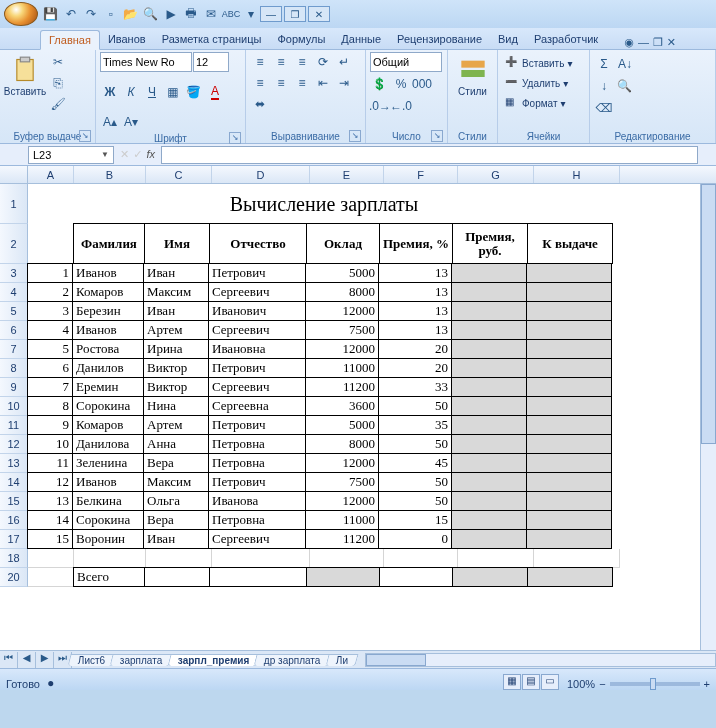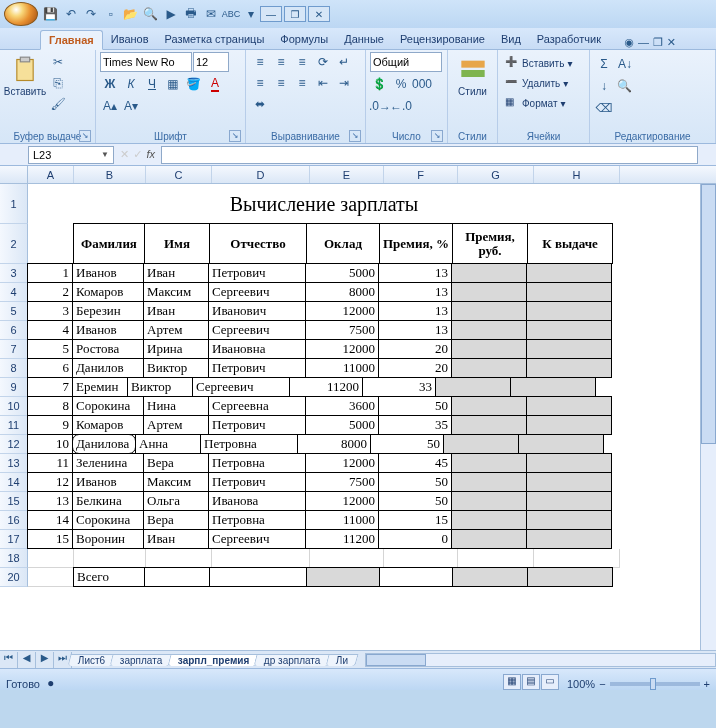--- a/index.html
+++ b/index.html
@@ -10,21 +10,21 @@
 .office-btn { width: 34px; height: 24px; background: radial-gradient(circle at 35% 30%,#fff 0,#f8d77a 25%,#e78f2f 55%,#9d4a12 100%); border-radius: 50%; border:1px solid #88591e; margin-right:4px; }
 .qat { display:flex; gap:2px; }
 .qat .q { width:18px; height:18px; display:flex; align-items:center; justify-content:center; color:#2a5a8a; font-size:12px; }
 .title-text { flex:1; text-align:center; color:#3a6ba5; font-size:12px; overflow:hidden; white-space:nowrap; }
 .winctl { display:flex; gap:2px; }
 .winctl div { width:22px; height:16px; border:1px solid #6f9bcd; background:#d6e6f7; display:flex; align-items:center; justify-content:center; font-size:10px; color:#2a5a8a; }
 
 
 .tabs { background:linear-gradient(#d8e8fb,#c8dcf5); height:22px; display:flex; align-items:flex-end; padding:0 40px 0 40px; gap:0; border-bottom:1px solid #9cb9dd; }
 .tab { padding:3px 8px; color:#1e3e70; font-size:11px; cursor:default; }
-.tab.active { background:#eaf2fc; border:1px solid #9cb9dd; border-bottom:1px solid #eaf2fc; border-radius:3px 3px 0 0; margin-bottom:-1px; font-weight:bold; color:#c05c1e; }
+.tab.active { background:#eaf2fc; border:1px solid #9cb9dd; border-bottom:1px solid #eaf2fc; border-radius:3px 3px 0 0; margin-bottom:-1px; font-weight:normal; color:#c05c1e; }
 .tabs .help { margin-left:auto; display:flex; gap:4px; color:#2a5a8a; font-size:11px; }
 
 
 .ribbon { background:linear-gradient(#eaf2fc,#d6e6f7); height:94px; display:flex; border-bottom:1px solid #9cb9dd; }
 .group { border-right:1px solid #b7cde9; padding:2px 4px 0 4px; display:flex; flex-direction:column; }
 .group-body { flex:1; display:flex; align-items:flex-start; gap:2px; }
 .group-label { text-align:center; color:#3a6ba5; font-size:10px; padding:1px 0; position:relative; }
 .group-label .dlg { position:absolute; right:0; bottom:1px; width:12px; height:12px; border:1px solid #89a8cf; font-size:8px; line-height:10px; color:#3a6ba5; }
 .bigbtn { width:42px; display:flex; flex-direction:column; align-items:center; gap:2px; padding-top:4px; }
 .bigbtn .ic { width:28px; height:28px; }
@@ -146,21 +146,21 @@
       <div class="stackcol">
         <div class="smbtn">✂</div>
         <div class="smbtn">⎘</div>
         <div class="smbtn">🖌</div>
       </div>
     </div>
     <div class="group-label"><span>Буфер выдаче</span><div class="dlg">↘</div></div>
   </div>
 
   <div class="group" style="width:150px">
-    <div class="group-body" style="flex-direction:column;gap:2px">
+    <div class="group-body" style="flex-direction:column;gap:10px">
       <div class="row">
         <input class="combo font" value="Times New Ro" style="">
         <input class="combo size" value="12" style="">
       </div>
       <div class="row">
         <div class="smbtn">
             <b>Ж</b>
           </div>
         <div class="smbtn">
             <i>К</i>
@@ -368,21 +368,21 @@
         <div class="cell bord" style="width: 66px;">Виктор</div>
         <div class="cell bord" style="width: 98px;">Петрович</div>
         <div class="cell bord num" style="width: 74px;">11000</div>
         <div class="cell bord num" style="width: 74px;">20</div>
         <div class="cell bord gray" style="width: 76px;"></div>
         <div class="cell bord gray" style="width: 86px;"></div>
       </div>
       <div class="row-g" style="height: 19px;">
         <div class="rh">9</div>
         <div class="cell bord num" style="width: 46px;">7</div>
-        <div class="cell bord" style="width: 56px;">Еремин</div>
+        <div class="cell bord" style="width: 72px;">Еремин</div>
         <div class="cell bord" style="width: 66px;">Виктор</div>
         <div class="cell bord" style="width: 98px;">Сергеевич</div>
         <div class="cell bord num" style="width: 74px;">11200</div>
         <div class="cell bord num" style="width: 74px;">33</div>
         <div class="cell bord gray" style="width: 76px;"></div>
         <div class="cell bord gray" style="width: 86px;"></div>
       </div>
       <div class="row-g" style="height: 19px;">
         <div class="rh">10</div>
         <div class="cell bord num" style="width: 46px;">8</div>
@@ -401,21 +401,21 @@
         <div class="cell bord" style="width: 66px;">Артем</div>
         <div class="cell bord" style="width: 98px;">Петрович</div>
         <div class="cell bord num" style="width: 74px;">5000</div>
         <div class="cell bord num" style="width: 74px;">35</div>
         <div class="cell bord gray" style="width: 76px;"></div>
         <div class="cell bord gray" style="width: 86px;"></div>
       </div>
       <div class="row-g" style="height: 19px;">
         <div class="rh">12</div>
         <div class="cell bord num" style="width: 46px;">10</div>
-        <div class="cell bord" style="width: 64px; border-radius: 7px;">Данилова</div>
+        <div class="cell bord" style="width: 72px;">Данилова</div>
         <div class="cell bord" style="width: 66px;">Анна</div>
         <div class="cell bord" style="width: 98px;">Петровна</div>
         <div class="cell bord num" style="width: 74px;">8000</div>
         <div class="cell bord num" style="width: 74px;">50</div>
         <div class="cell bord gray" style="width: 76px;"></div>
         <div class="cell bord gray" style="width: 86px;"></div>
       </div>
       <div class="row-g" style="height: 19px;">
         <div class="rh">13</div>
         <div class="cell bord num" style="width: 46px;">11</div>

